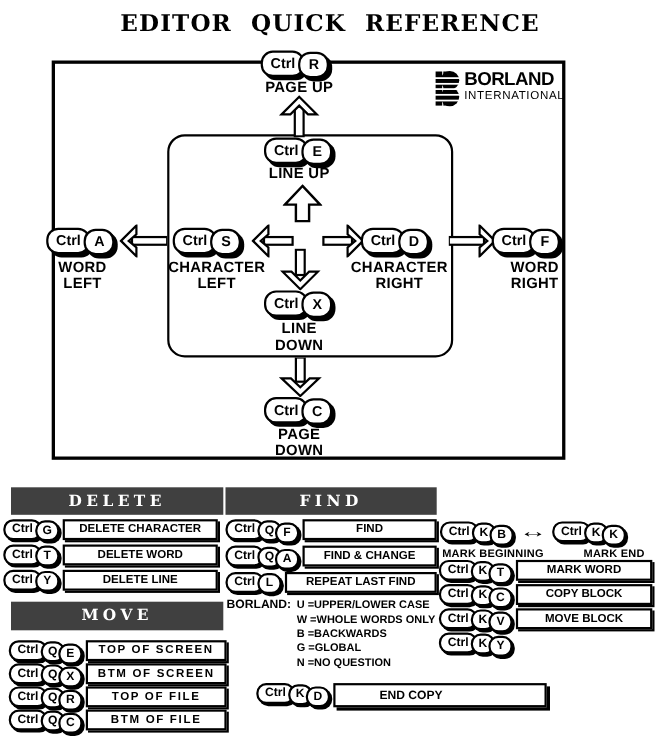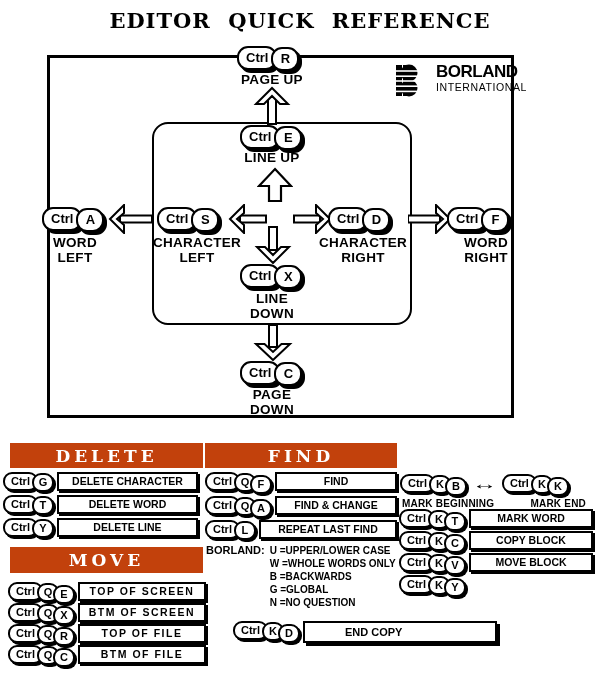--- a/index.html
+++ b/index.html
@@ -32,41 +32,41 @@
   .keys-sm .key { height:15px; line-height:15px; font-size:11px; border-radius:9px; box-shadow:2px 2px 0 #000; }
   .keys-sm .key-ctrl { padding:0 6px; }
   .keys-sm .key-letter { min-width:18px; }
 
   .dlabel {
     font-weight:bold; font-size:13.5px; line-height:1.08; text-align:center;
     white-space:pre-line; letter-spacing:0.3px;
   }
 
   .hdr {
-    background:#c2410c; color:#fff; font-family:"DejaVu Serif", serif; font-weight:bold;
-    font-size:17px; letter-spacing:4px; display:flex; align-items:center; justify-content:center;
+    background:#404040; color:#fff; font-family:"DejaVu Serif", serif; font-weight:bold;
+    font-size:14px; letter-spacing:4px; display:flex; align-items:center; justify-content:center;
   }
 
   .row { display:flex; align-items:flex-start; }
   .lbl {
     flex:1; background:#fff; border:2px solid #000; box-shadow:2px 2px 0 #000;
     font-weight:bold; font-size:10.5px; height:15px; line-height:15px;
     text-align:center; margin-left:3px; white-space:nowrap; overflow:hidden;
   }
   .lbl-spaced { letter-spacing:1.5px; }
   .lbl-wide {
     height:18px; line-height:18px; text-align:left; padding-left:40px;
     box-shadow:3px 3px 0 #000; font-size:11px;
   }
 
   .mark-arrow { font-size:15px; font-weight:bold; display:inline-block; transform:scaleX(1.7); margin:1px 10px 0 10px; }
   .mark-lbl { font-weight:bold; font-size:10px; letter-spacing:0.2px; }
 
   .logo { display:flex; align-items:flex-start; }
-  .logo-text { margin-left:17px; }
+  .logo-text { margin-left:3px; }
   .brand-name { font-size:17px; font-weight:bold; letter-spacing:-0.5px; line-height:19px; }
   .brand-sub { font-size:10.5px; letter-spacing:0.6px; line-height:12px; }
 
   .options { display:flex; align-items:flex-start; }
   .options-label { font-weight:bold; font-size:11px; margin-right:5px; }
   .options-item { font-weight:bold; font-size:10px; line-height:13px; white-space:nowrap; }
 </style>
 </head>
 <body>
 

